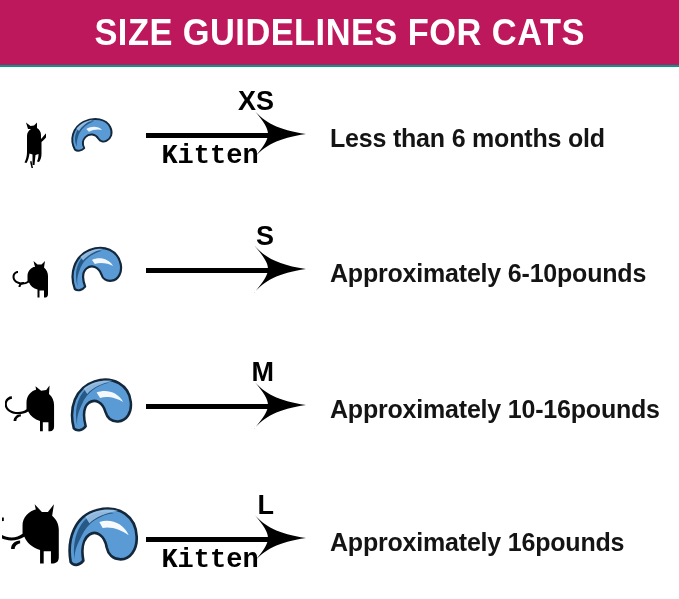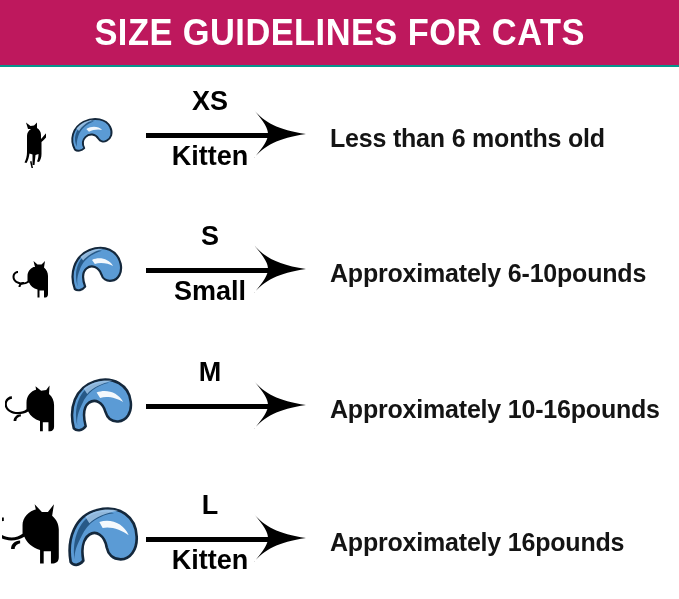--- a/index.html
+++ b/index.html
@@ -116,38 +116,39 @@
   .arrow-head {
     position: absolute;
     left: 104px;
     top: 20px;
   }
   .size-code {
     position: absolute;
     left: 0;
     top: 0px;
     width: 128px;
-    text-align: center;
+    text-align: right;
     font-size: 27px;
     font-weight: bold;
     line-height: 30px;
     color: #000000;
     white-space: nowrap;
   }
   .size-name {
     position: absolute;
     left: 0;
     top: 54px;
     width: 128px;
     text-align: center;
     font-size: 27px;
     font-weight: bold;
     line-height: 32px;
     color: #000000;
     white-space: nowrap;
+    font-family: Liberation Mono, monospace;
   }
 
   
   .desc-cell {
     flex: 1;
     height: 100%;
     display: flex;
     align-items: center;
     justify-content: flex-start;
     padding-left: 10px;
@@ -231,21 +232,20 @@
       </svg>
     </div>
 
     <div class="arrow-cell">
       <div class="arrow-wrap">
         <div class="size-code">S</div>
         <div class="arrow-line"></div>
         <svg class="arrow-head" width="58" height="56" viewBox="0 0 58 56" aria-hidden="true">
           <path d="M4 4 C14 16 28 24 56 28 C28 32 14 40 4 52 C14 40 18 34 18 28 C18 22 14 16 4 4 Z" fill="#000000"></path>
         </svg>
-        <div class="size-name">Small</div>
       </div>
     </div>
 
     <div class="desc-cell">
       <span class="desc-text">Approximately 6-10pounds</span>
     </div>
   </div>
 
   <div class="size-row row-2">
 

